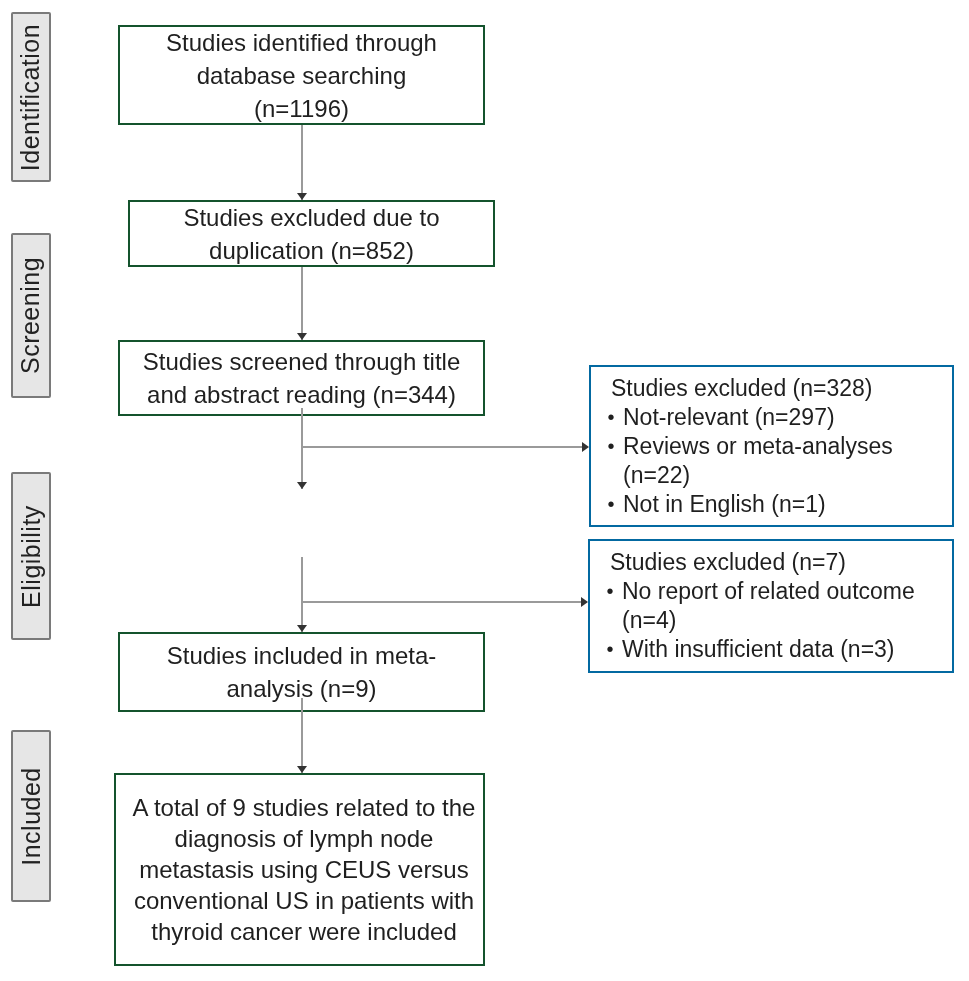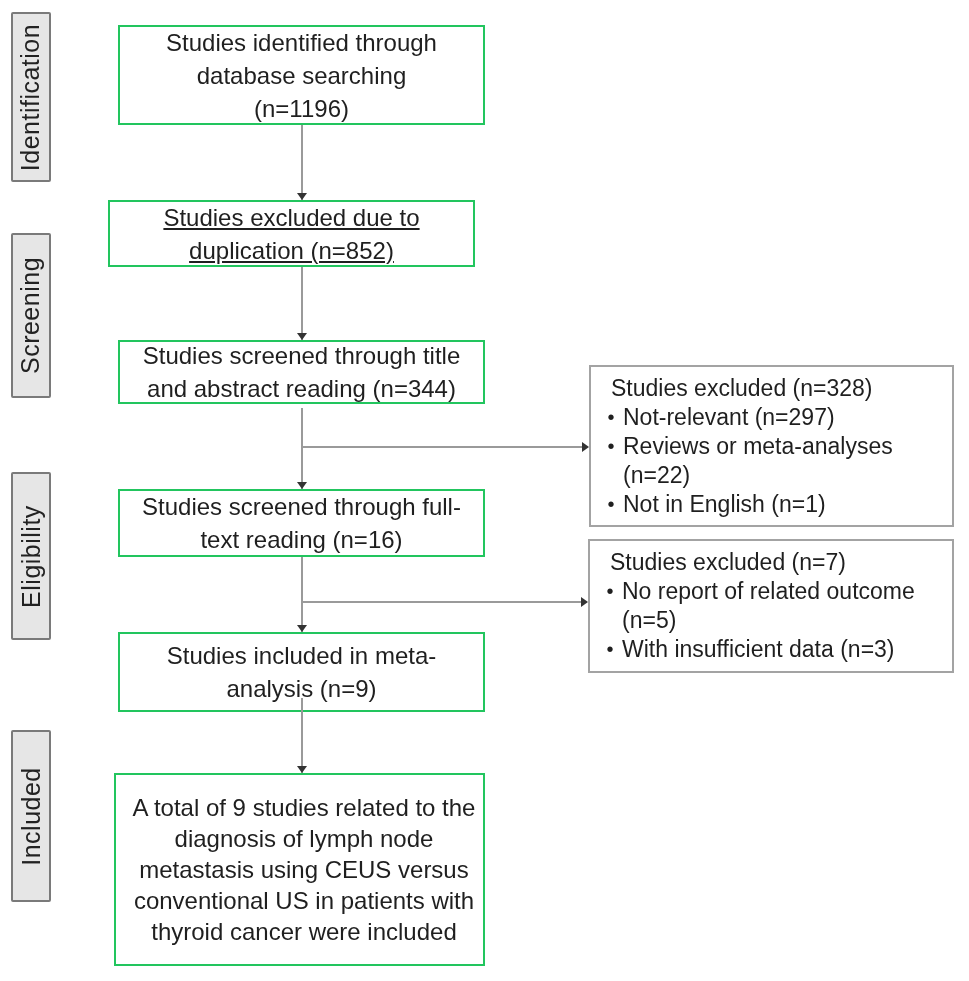--- a/index.html
+++ b/index.html
@@ -31,39 +31,39 @@
     white-space: nowrap;
     font-size: 25px;
     letter-spacing: 0.5px;
     color: #222222;
   }
 
   
   .flow-box {
     position: absolute;
     background: #ffffff;
-    border: 2px solid #22c55e;
+    border: 2px solid #14532d;
     box-sizing: border-box;
     display: flex;
     align-items: center;
     justify-content: center;
     text-align: center;
   }
   .flow-box p {
     margin: 0;
     font-size: 24px;
     line-height: 33px;
   }
   .flow-box.tall p { line-height: 31px; }
 
   
   .excl-box {
     position: absolute;
     background: #ffffff;
-    border: 2px solid #a3a3a3;
+    border: 2px solid #0369a1;
     box-sizing: border-box;
     padding: 7px 6px 10px 8px;
     font-size: 23px;
     line-height: 29px;
   }
   .excl-title { padding-left: 12px; }
   .bullet-row { display: flex; }
   .bullet-glyph {
     width: 24px;
     flex: 0 0 24px;
@@ -112,31 +112,28 @@
     <span>Eligibility</span>
   </div>
   <div class="stage-label" style="top:730px;height:172px;">
     <span>Included</span>
   </div>
 
   <div class="flow-box" style="left:118px;top:25px;width:367px;height:100px;">
     <p class="w300">Studies identified through database searching (n=1196)</p>
   </div>
 
-  <div class="flow-box" style="left:108px;top:200px;width:367px;height:67px;text-decoration:underline;">
+  <div class="flow-box" style="left:128px;top:200px;width:367px;height:67px;">
     <p class="w300">Studies excluded due to duplication (n=852)</p>
   </div>
 
-  <div class="flow-box" style="left:118px;top:340px;width:367px;height:64px;">
+  <div class="flow-box" style="left:118px;top:340px;width:367px;height:76px;">
     <p class="w350">Studies screened through title and abstract reading (n=344)</p>
   </div>
 
-  <div class="flow-box" style="left:118px;top:489px;width:367px;height:68px;">
-    <p class="w350">Studies screened through full-text reading (n=16)</p>
-  </div>
 
   <div class="flow-box" style="left:118px;top:632px;width:367px;height:80px;">
     <p class="w300">Studies included in meta-analysis (n=9)</p>
   </div>
 
   <div class="flow-box tall" style="left:114px;top:773px;width:371px;height:193px;padding-left:9px;">
     <p class="w345">A total of 9 studies related to the diagnosis of lymph node metastasis using CEUS versus conventional US in patients with thyroid cancer were included</p>
   </div>
 
   <div class="excl-box" style="left:589px;top:365px;width:365px;height:162px;">
@@ -152,21 +149,21 @@
     <div class="bullet-row">
       <span class="bullet-glyph">•</span>
       <span class="bullet-text">Not in English (n=1)</span>
     </div>
   </div>
 
   <div class="excl-box" style="left:588px;top:539px;width:366px;height:134px;">
     <div class="excl-title">Studies excluded (n=7)</div>
     <div class="bullet-row">
       <span class="bullet-glyph">•</span>
-      <span class="bullet-text">No report of related outcome (n=5)</span>
+      <span class="bullet-text">No report of related outcome (n=4)</span>
     </div>
     <div class="bullet-row">
       <span class="bullet-glyph">•</span>
       <span class="bullet-text">With insufficient data (n=3)</span>
     </div>
   </div>
 
   <div class="conn-v" style="left:301px;top:125px;height:75px;"></div>
   <div class="conn-v" style="left:301px;top:267px;height:73px;"></div>
   <div class="conn-v" style="left:301px;top:408px;height:81px;"></div>

